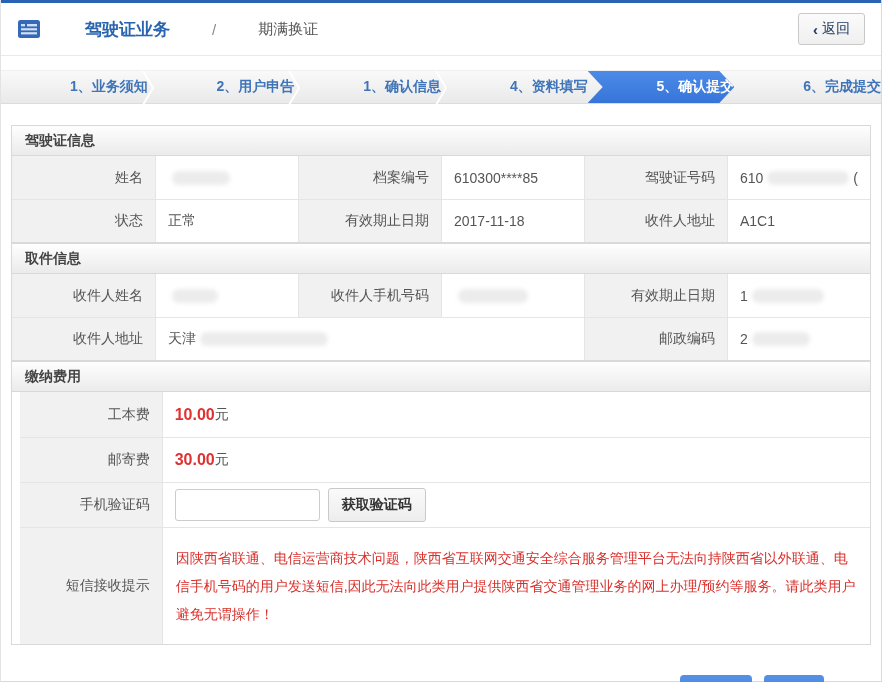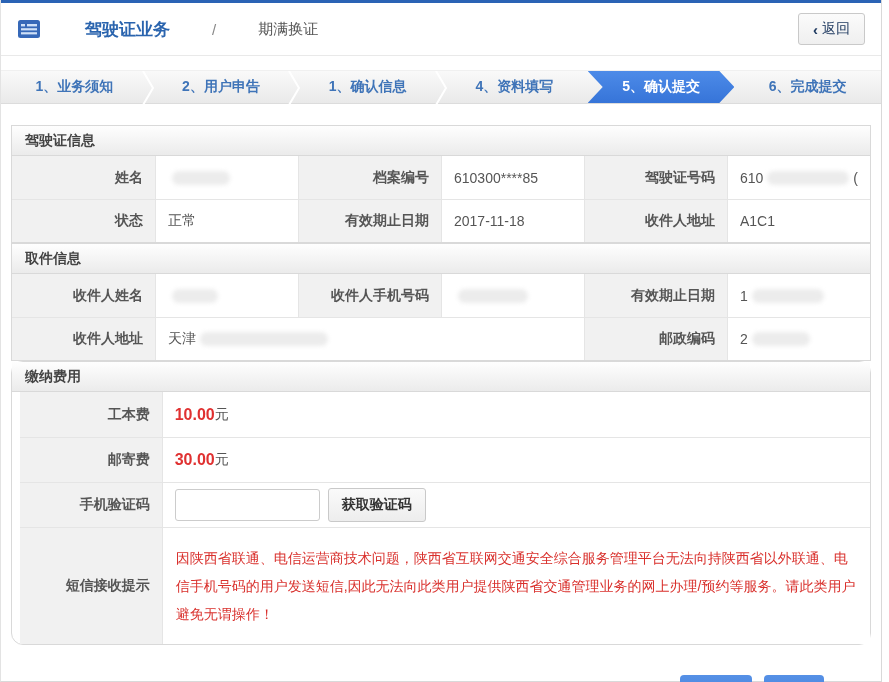--- a/index.html
+++ b/index.html
@@ -39,52 +39,52 @@
 
   
   .stepbar-wrap { margin-top:14px; }
   .stepbar {
     height:34px; display:flex;
     background:linear-gradient(#f9f9f9,#e9e9e9);
     border-top:1px solid #f0f0f0; border-bottom:1px solid #dcdcdc;
   }
   .step {
     flex:1 1 0; position:relative;
-    display:flex; align-items:center; justify-content:center;
+    display:flex; align-items:center; justify-content:flex-end;
     color:#3f74b8; font-weight:bold; font-size:14px; cursor:pointer;
   }
   .step .sep { position:absolute; right:-6px; top:0; height:34px; z-index:2; }
   .step.active {
     background:linear-gradient(#4d8be8,#3674d8);
     color:#fff; z-index:3;
     clip-path:polygon(0 0, calc(100% - 15px) 0, 100% 50%, calc(100% - 15px) 100%, 0 100%, 15px 50%);
   }
 
   
   .section { margin:0 10px; border:1px solid #d9d9d9; background:#fff; }
   .section + .section { margin-top:0; }
   .sec1 { margin-top:21px; }
   .sec2 { margin-top:13px; }
-  .sec3 { margin-top:8px;border-radius:12px; }
+  .sec3 { margin-top:8px; }
   .sec-header {
     height:30px; line-height:29px; padding:0 13px;
     background:linear-gradient(#fefefe,#ebebeb);
     border-bottom:1px solid #d9d9d9;
     font-weight:bold; color:#444; font-size:14px;
   }
   .grid6 { display:grid; grid-template-columns:repeat(6,1fr); }
   .grid2 { display:grid; grid-template-columns:calc(100%/6) 1fr;margin-left:8px; }
   .cell {
     display:flex; align-items:center; padding:0 12px;
     border-left:1px solid #e5e5e5; border-top:1px solid #e5e5e5;
     min-height:43px; background:#fff; overflow:hidden; white-space:nowrap;
   }
   .cell.c1 { border-left:none; }
   .cell.r1 { border-top:none; }
-  .cell.label { background:#f1f1f1; justify-content:flex-end; text-align:right; color:#555;font-weight:bold; }
+  .cell.label { background:#f1f1f1; justify-content:flex-end; text-align:right; color:#555; }
   .span3 { grid-column:2 / span 3; }
 
   .redacted {
     display:inline-block; height:14px; border-radius:7px;
     background:#ececec; filter:blur(2px); vertical-align:middle;
     margin:0 4px;
   }
 
   
   .fee-amount { color:#e03131; font-weight:bold; font-size:16px; }

